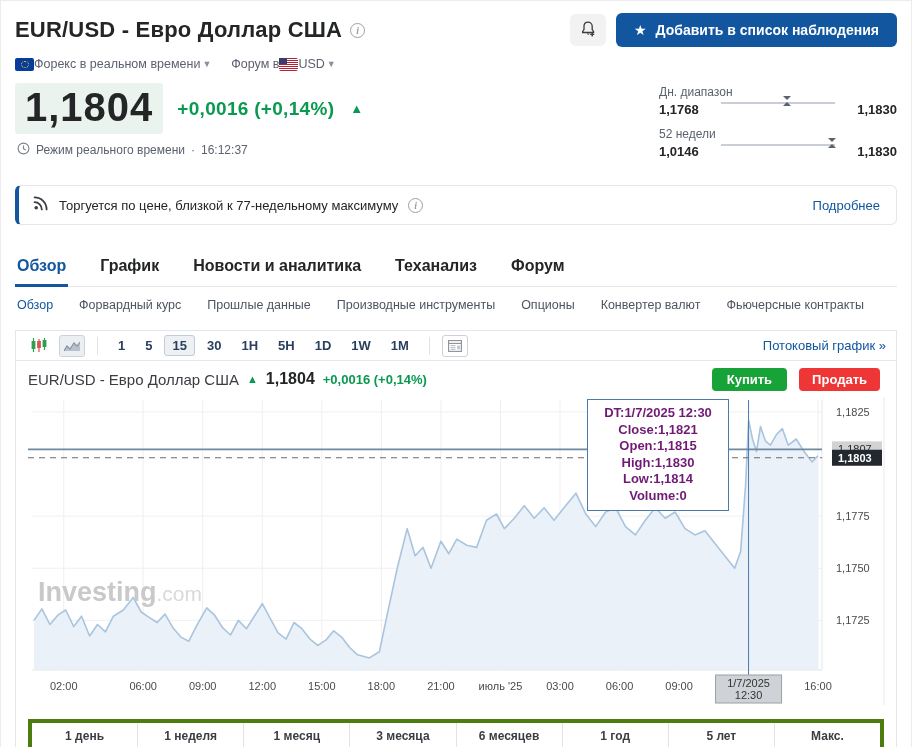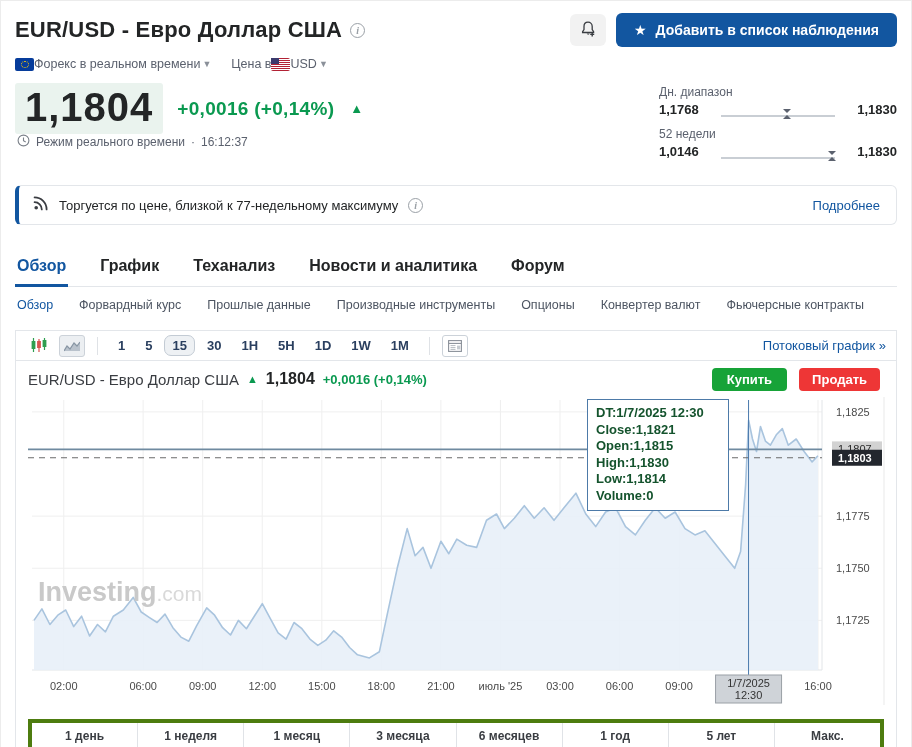--- a/index.html
+++ b/index.html
@@ -25,24 +25,24 @@
   .chev { font-size:9px; color:#8a9099; margin:0 2px; }
   .sub-gap { width:18px; }
 
   
   .quote-wrap { display:flex; margin-top:12px; }
   .quote-left { flex:1; }
   .price-row { display:flex; align-items:center; gap:14px; }
   .big-price { font-size:40px; font-weight:bold; color:#232526; background:#eaf3ee; padding:2px 10px 4px 10px; border-radius:3px; letter-spacing:1px; }
   .chg { font-size:19px; font-weight:bold; color:#0a9950; letter-spacing:.3px; }
   .chg-arrow { color:#0a9950; font-size:13px; margin-left:2px; }
-  .rt-row { display:flex; align-items:center; gap:6px; margin-top:0; font-size:12px; color:#5b616e; margin-left:2px; }
+  .rt-row { display:flex; align-items:center; gap:6px; margin-top:8px; font-size:12px; color:#5b616e; margin-left:2px; }
   .quote-right { width:238px; padding-top:2px; }
   .rng-label { font-size:12px; color:#5b616e; margin-bottom:3px; }
-  .rng-row { display:flex; align-items:flex-end; gap:22px; margin-bottom:10px; }
+  .rng-row { display:flex; align-items:flex-start; gap:22px; margin-bottom:10px; }
   .rng-val { font-size:13px; font-weight:bold; color:#232526; white-space:nowrap; }
   .rng-track { flex:1; height:2px; background:#c9ced4; position:relative; }
   .rng-marker { position:absolute; top:-6px; width:0; height:0; transform:translateX(-4px); }
   .rng-marker::before { content:""; position:absolute; top:0; left:0; border-left:4px solid transparent; border-right:4px solid transparent; border-top:4px solid #5b616e; }
   .rng-marker::after { content:""; position:absolute; top:6px; left:0; border-left:4px solid transparent; border-right:4px solid transparent; border-bottom:4px solid #5b616e; }
 
   
   .alert-bar { margin-top:16px; border:1px solid #e3e6ea; border-left:4px solid #1256a0; border-radius:6px; height:40px; display:flex; align-items:center; padding:0 16px 0 14px; gap:10px; }
   .alert-text { font-size:13px; color:#232526; }
   .alert-link { margin-left:auto; font-size:13px; color:#1256a0; text-decoration:none; }
@@ -57,39 +57,39 @@
   .subtab { font-size:12.5px; color:#4d5562; cursor:pointer; }
   .subtab.active { color:#1256a0; }
 
   
   .widget { border:1px solid #e3e6ea; margin-top:6px; }
   .ch-toolbar { display:flex; align-items:center; height:30px; padding:0 10px; border-bottom:1px solid #e3e6ea; gap:7px; }
   .tool-ico { width:26px; height:22px; display:flex; align-items:center; justify-content:center; border-radius:3px; cursor:pointer; }
   .tool-ico.boxed { border:1px solid #ccd2d9; background:#eceff2; }
   .tb-sep { width:1px; height:18px; background:#dfe2e6; margin:0 5px; }
   .iv { font-size:13px; font-weight:bold; color:#2a3f5f; padding:2px 7px; border-radius:3px; border:1px solid transparent; cursor:pointer; }
-  .iv.active { border-color:#c3cbd4; background:#eef1f4;border-radius:7px; }
+  .iv.active { border-color:#c3cbd4; background:#eef1f4; }
   .stream-link { margin-left:auto; font-size:13px; color:#1256a0; cursor:pointer; }
 
   .ch-body { position:relative; }
   .ch-title-row { display:flex; align-items:center; height:36px; padding:0 16px 0 12px; gap:8px; }
   .ch-title { font-size:15px; color:#3a3d42; }
   .ch-up { color:#0a9950; font-size:11px; }
   .ch-price { font-size:16px; font-weight:bold; color:#232526; }
   .ch-chg { font-size:13px; font-weight:bold; color:#0a9950; }
   .trade-btns { margin-left:auto; display:flex; gap:12px; }
   .btn-buy { background:#17a338; color:#fff; border:none; border-radius:4px; font-size:13px; font-weight:bold; padding:4px 15px; cursor:pointer; font-family:inherit; }
   .btn-sell { background:#ee3636; color:#fff; border:none; border-radius:4px; font-size:13px; font-weight:bold; padding:4px 13px; cursor:pointer; font-family:inherit; }
 
   .watermark { position:absolute; left:22px; top:216px; pointer-events:none; }
   .wm-b { font-size:27px; font-weight:bold; color:#c9c9c9; }
   .wm-l { font-size:21px; color:#d9d9d9; }
 
   .tooltip { position:absolute; left:571px; top:38px; width:142px; background:#fff; border:1px solid #4d7aa8; padding:5px 8px 6px 8px; z-index:5; }
-  .tt-row { display:flex; justify-content:flex-start; font-size:13px; font-weight:bold; color:#14532d; line-height:16.5px; }
+  .tt-row { display:flex; justify-content:center; font-size:13px; font-weight:bold; color:#701a75; line-height:16.5px; }
 
   .range-row { display:flex; margin:10px 12px 12px 12px; border:4px solid #4d7c0f;font-weight:bold; }
   .range-cell { flex:1; text-align:center; font-size:12px; color:#3a3d42; padding:6px 0; border-right:1px solid #e0e3e7; cursor:pointer; }
   .range-cell:last-child { border-right:none; }
 
   svg text { font-family:"Liberation Sans","DejaVu Sans",sans-serif; }
 </style>
 </head>
 <body>
 
@@ -112,21 +112,21 @@
       <span class="star">★</span>
       <span>Добавить в список наблюдения</span>
     </button>
   </div>
 
   <div class="sub-row">
     <span class="flag flag-eu"></span>
     <span>Форекс в реальном времени</span>
     <span class="chev">▼</span>
     <span class="sub-gap"></span>
-    <span>Цена в</span>
+    <span>Форум в</span>
     <span class="flag flag-us"></span>
     <span>USD</span>
     <span class="chev">▼</span>
   </div>
 
   <div class="quote-wrap">
     <div class="quote-left">
       <div class="price-row">
         <span class="big-price">1,1804</span>
         <span class="chg">+0,0016 (+0,14%)</span>
@@ -172,22 +172,22 @@
         </svg>
     </span>
     <span class="alert-text">Торгуется по цене, близкой к 77-недельному максимуму</span>
     <span class="info-circ" style="margin-left:0">i</span>
     <a class="alert-link" href="#">Подробнее</a>
   </div>
 
   <div class="tabs" id="main-tabs">
       <div class="tab active">Обзор</div>
       <div class="tab">График</div>
+      <div class="tab">Новости и аналитика</div>
       <div class="tab">Теханализ</div>
-      <div class="tab">Новости и аналитика</div>
       <div class="tab">Форум</div>
     </div>
   <div class="subtabs" id="sub-tabs">
       <div class="subtab active">Обзор</div>
       <div class="subtab">Форвардный курс</div>
       <div class="subtab">Прошлые данные</div>
       <div class="subtab">Производные инструменты</div>
       <div class="subtab">Опционы</div>
       <div class="subtab">Конвертер валют</div>
       <div class="subtab">Фьючерсные контракты</div>

